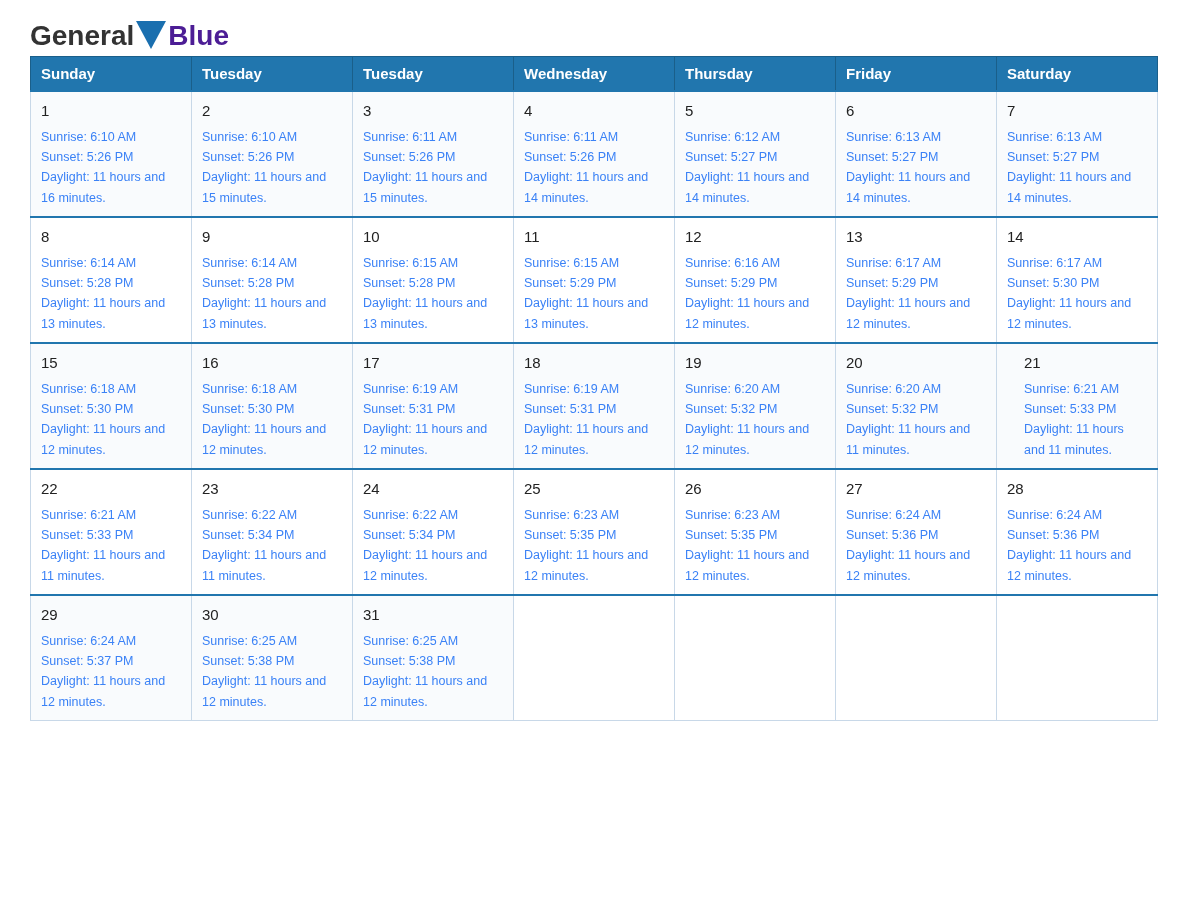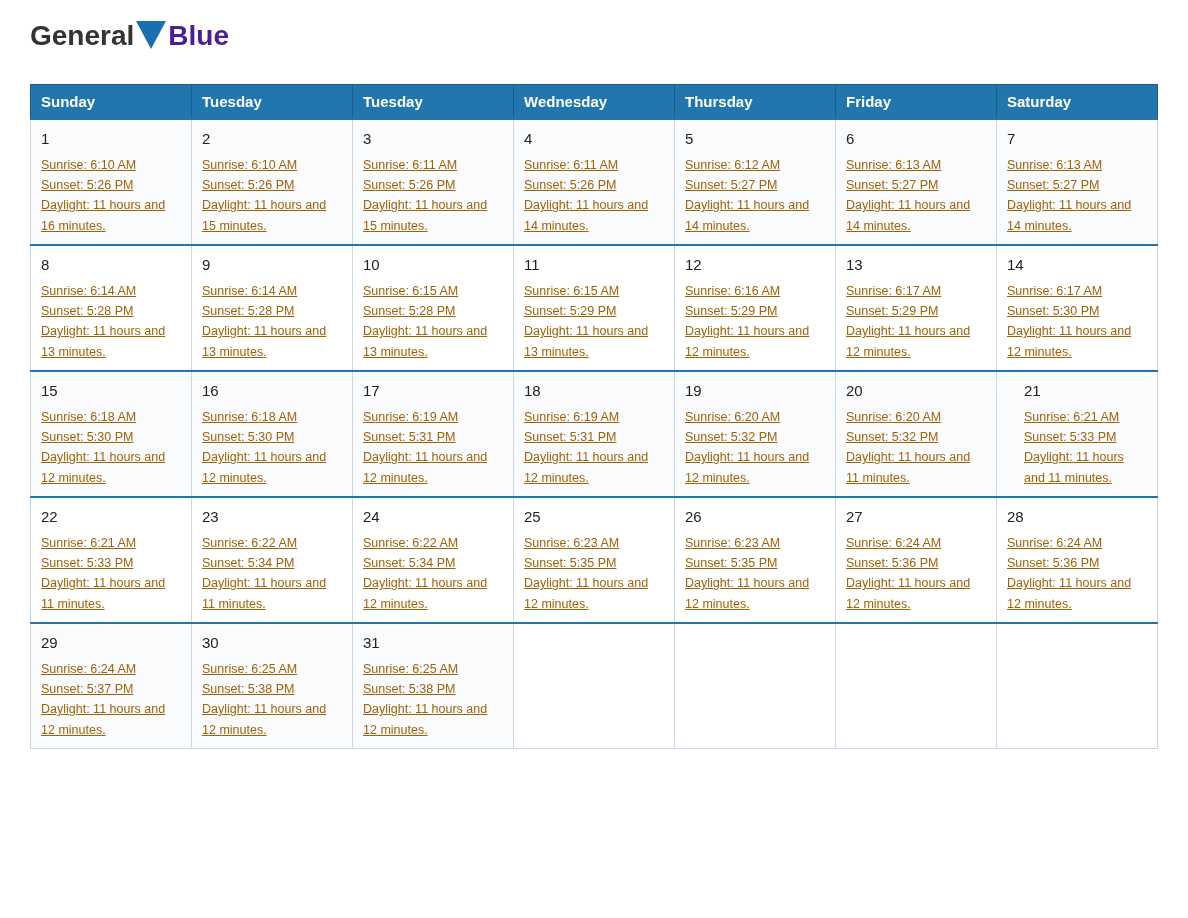--- a/index.html
+++ b/index.html
@@ -8,21 +8,21 @@
       background: #fff;
       color: #222;
       padding: 20px 30px;
       width: 1188px;
       min-height: 918px;
     }
     .header {
       display: flex;
       justify-content: space-between;
       align-items: flex-start;
-      margin-bottom: 32px;
+      margin-bottom: 4px;
     }
     .logo {
       display: flex;
       align-items: center;
     }
     .title-block {
       text-align: right;
     }
     .month-year {
       font-size: 48px;
@@ -64,23 +64,22 @@
     }
     .day-number {
       font-size: 15px;
       font-weight: normal;
       color: #222;
       display: block;
       margin-bottom: 4px;
     }
     .day-info {
       font-size: 12.5px;
-      color: #a16207;
+      color: #3b82f6;
       line-height: 1.55;
-      text-decoration: underline;
     }
     .calendar tbody tr td.empty {
       background: #fff;
     }
     
     .calendar tbody tr td {
       border-top: 2px solid #2176ae;
     }
     .calendar tbody tr td + td {
       border-top: 2px solid #2176ae;

